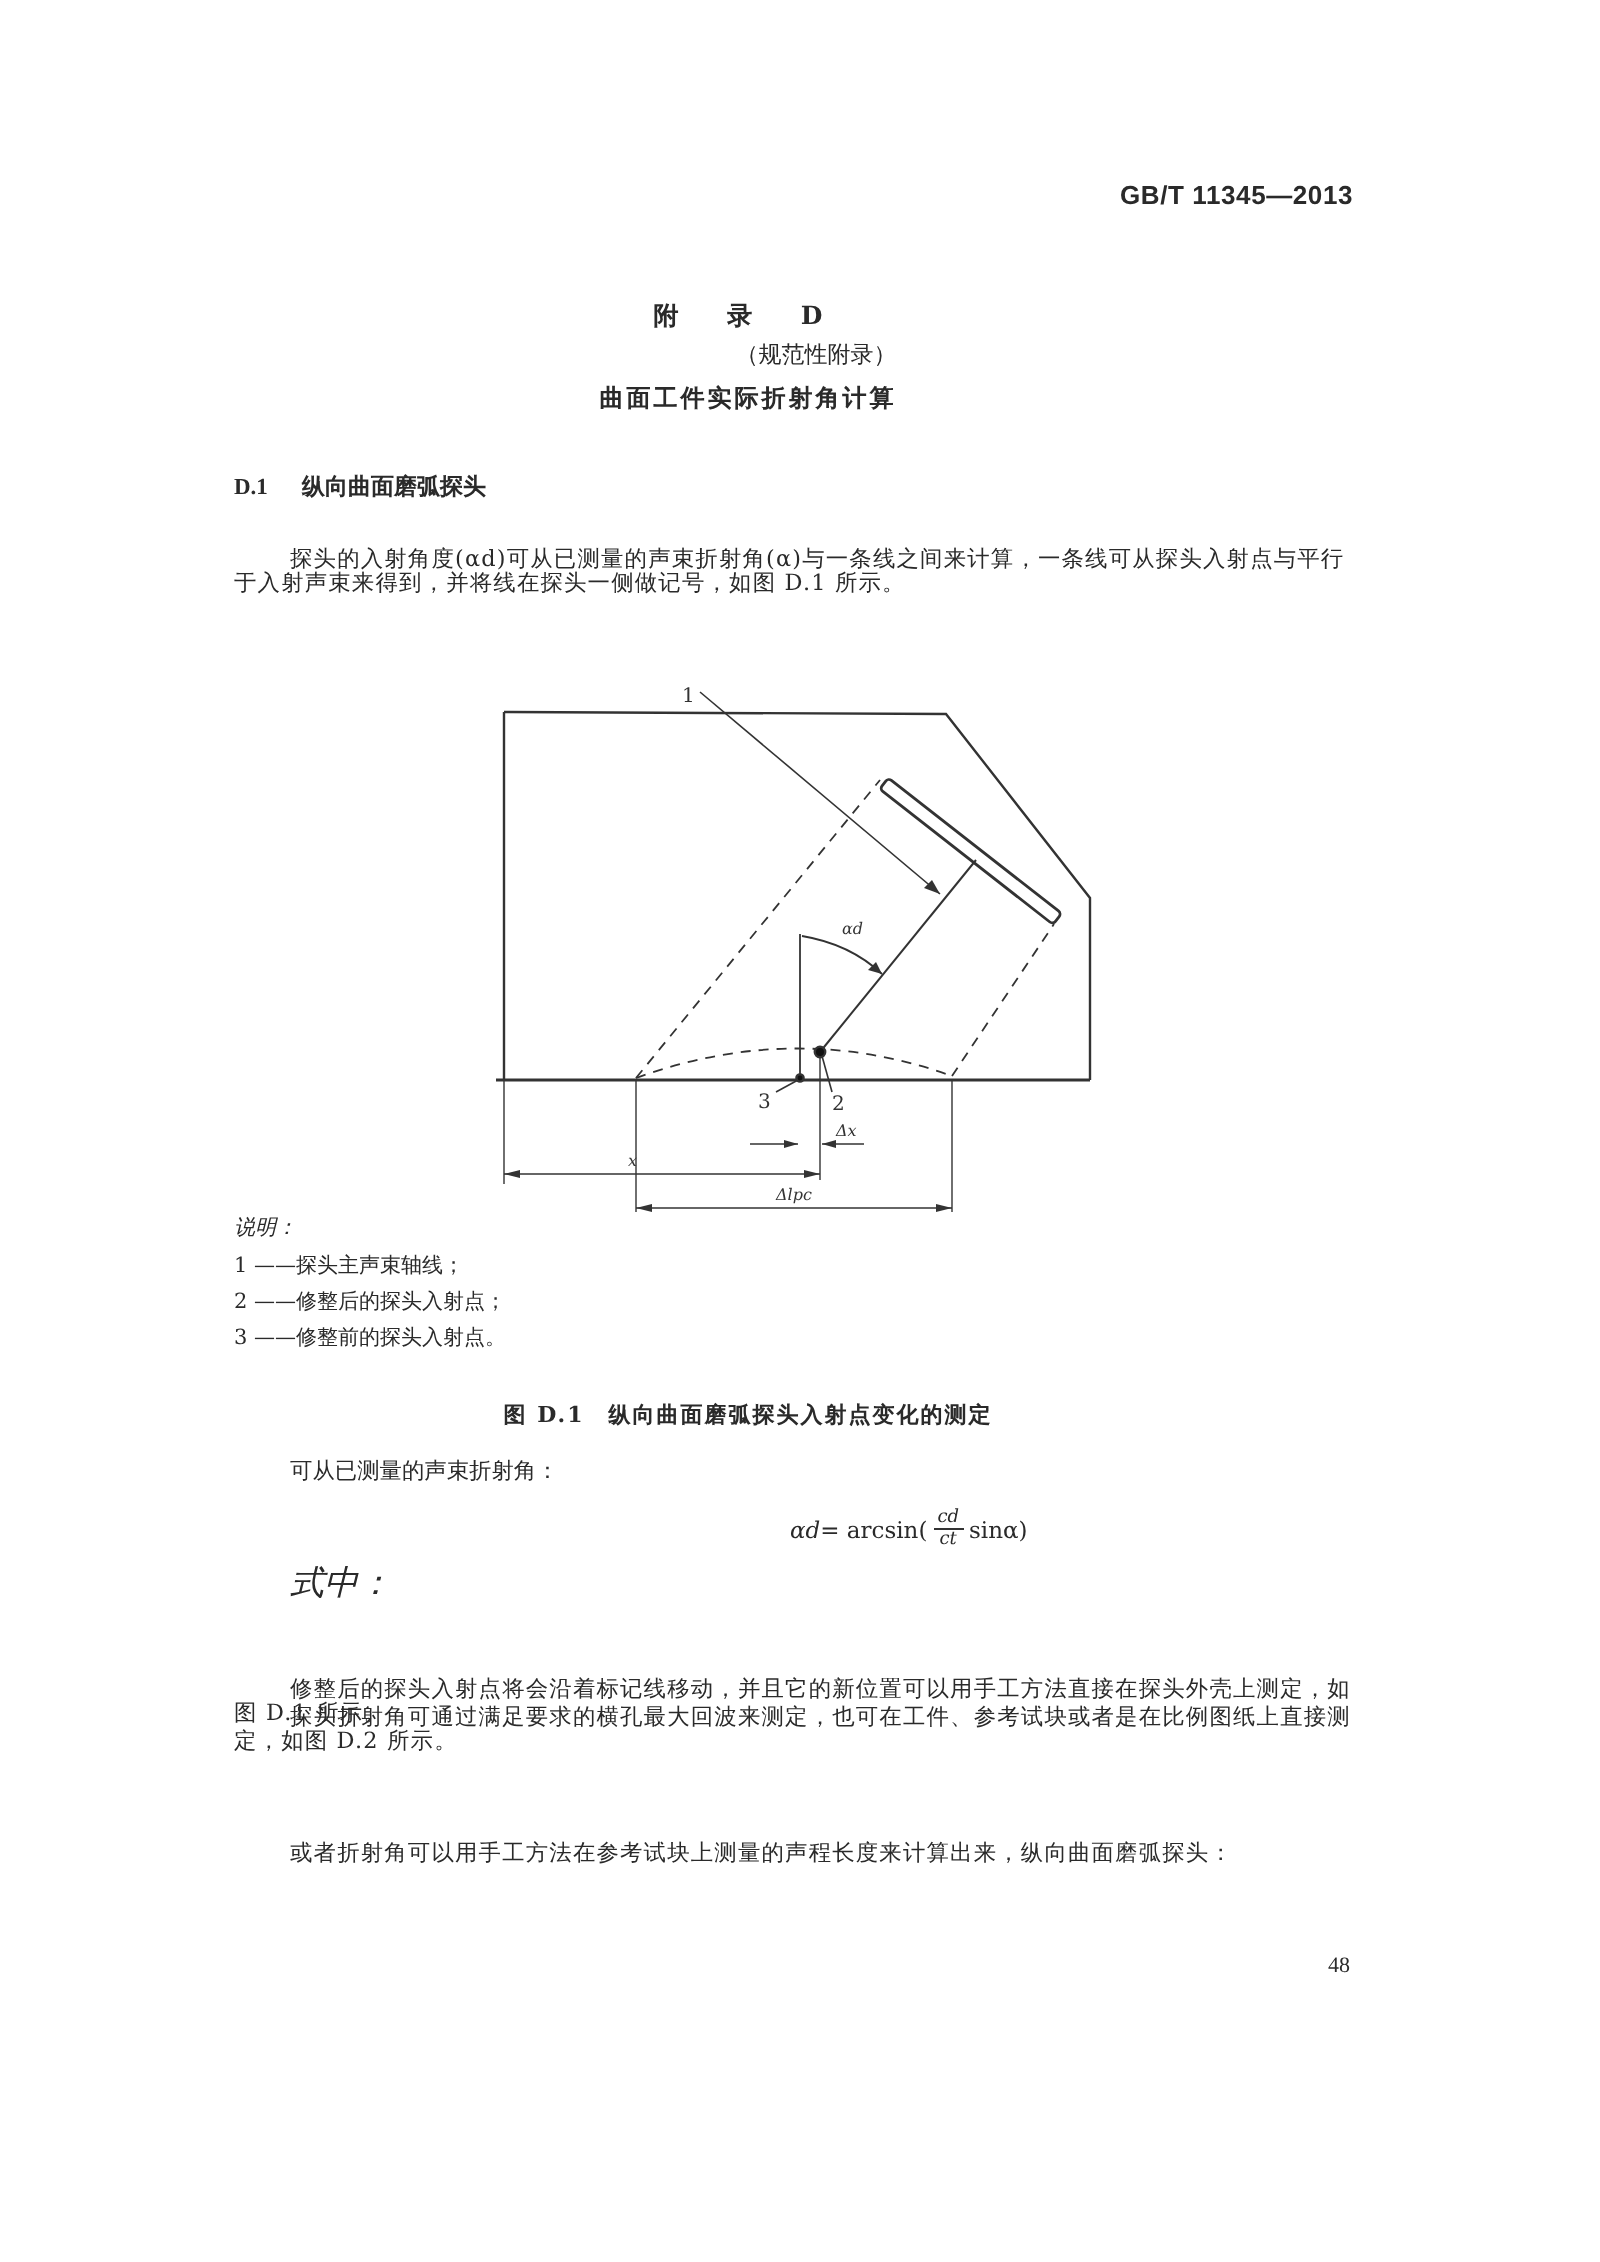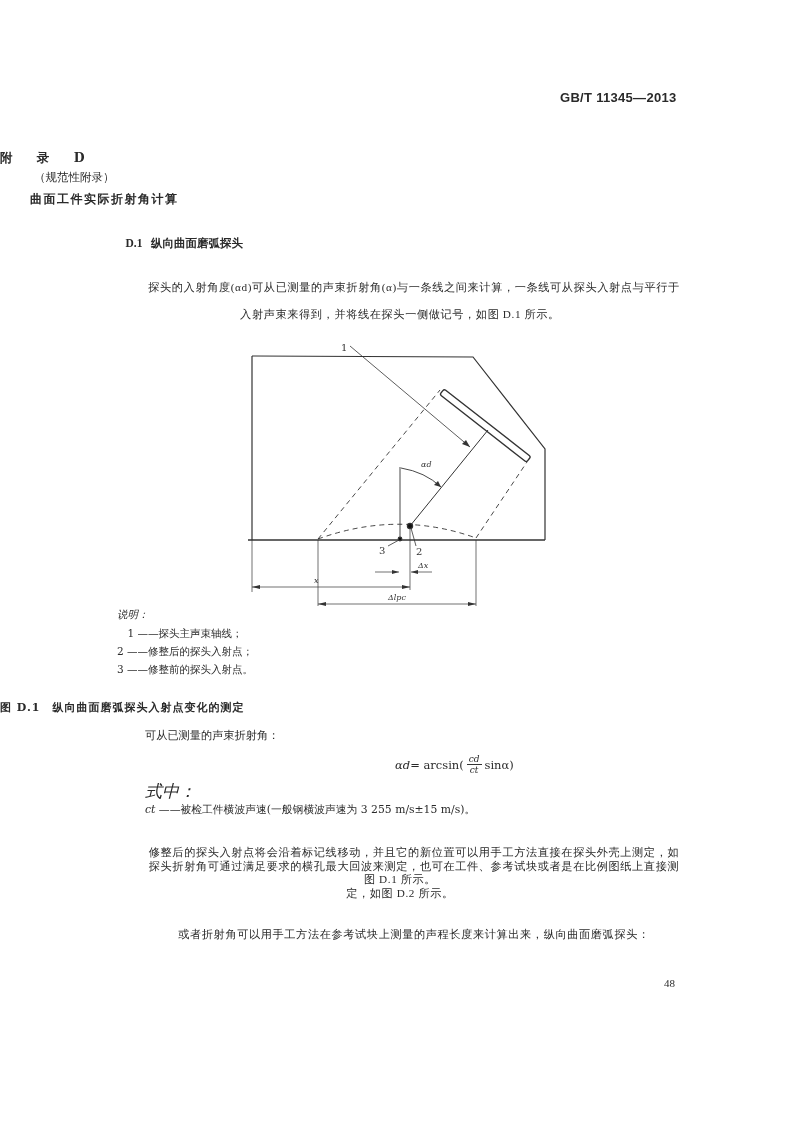--- a/index.html
+++ b/index.html
@@ -1,26 +1,26 @@
 <!DOCTYPE html>
 <html><head>
 <meta charset="utf-8">
 <style>
   html, body { margin:0; padding:0; background:#ffffff; }
   body { width:800px; height:1131px; position:relative; overflow:hidden;
          font-family:"DejaVu Serif", serif; color:#2a2a2a; }
-  .abs { position:absolute;text-align:center; }
+  .abs { position:absolute; }
   .std { left:560px; top:90px; font-family:"Liberation Sans", sans-serif; font-size:13px; font-weight:bold; letter-spacing:0.3px; }
-  .center { left:0; width:748px; text-align:left; }
+  .center { left:0; width:748px; text-align:center; }
   .h-app { top:150px; font-size:12.5px; font-weight:bold; letter-spacing:10px; }
   .h-norm { top:170px; font-size:11.5px;margin-left:34px; }
-  .h-title { top:191px; font-size:12px; font-weight:bold; letter-spacing:1.5px;margin-left:30px; }
+  .h-title { top:191px; font-size:12px; font-weight:bold; letter-spacing:1.5px; }
   .sec { left:117px; top:236px; font-size:11.5px; font-weight:bold; }
   .sec .num { display:inline-block; width:34px; font-family:"Liberation Serif", serif; }
-  .para { left:117px; width:566px; font-size:11.2px; line-height:27px; text-indent:28px; letter-spacing:0.6px;font-family:Liberation Serif, serif; }
+  .para { left:117px; width:566px; font-size:11.2px; line-height:12px; text-indent:28px; letter-spacing:0.6px; }
   .p1 { top:274px; }
   .legend { left:117px; font-size:10.5px; line-height:18px; }
   .legend-title { top:605px;font-style:italic; }
   .legend-items { top:624px; }
   .caption { top:700px; font-size:11px; font-weight:bold; letter-spacing:1px; }
   .p2 { left:145px; top:728px; font-size:11.2px; }
   .formula { left:395px; top:754px; font-size:11.5px; font-family:"DejaVu Serif", serif; display:flex; align-items:center; }
   .frac { display:inline-flex; flex-direction:column; align-items:center; margin:0 3px; font-size:9px; line-height:10px; font-style:italic; }
   .frac .n { border-bottom:1px solid #333; padding:0 2px; }
   .p3 { left:145px; top:780px; font-size:17px;font-style:italic; }
@@ -124,23 +124,19 @@
   <span class="frac">
     <span class="n">cd</span>
     <span class="d">ct</span>
   </span>
   <span>sinα)</span>
 </div>
 
 <div class="abs p3">式中：</div>
 
 <div class="abs defs">
-  <div>
-    <i class="sym">ct</i>
-    <span>——被检工件横波声速(一般钢横波声速为 3 255 m/s±15 m/s)。</span>
-  </div>
 </div>
 
 <div class="abs para p4">修整后的探头入射点将会沿着标记线移动，并且它的新位置可以用手工方法直接在探头外壳上测定，如图 D.1 所示。</div>
 <div class="abs para p5">探头折射角可通过满足要求的横孔最大回波来测定，也可在工件、参考试块或者是在比例图纸上直接测定，如图 D.2 所示。</div>
 <div class="abs para p6">或者折射角可以用手工方法在参考试块上测量的声程长度来计算出来，纵向曲面磨弧探头：</div>
 
 <div class="abs pageno">48</div>
 
 </body></html>

